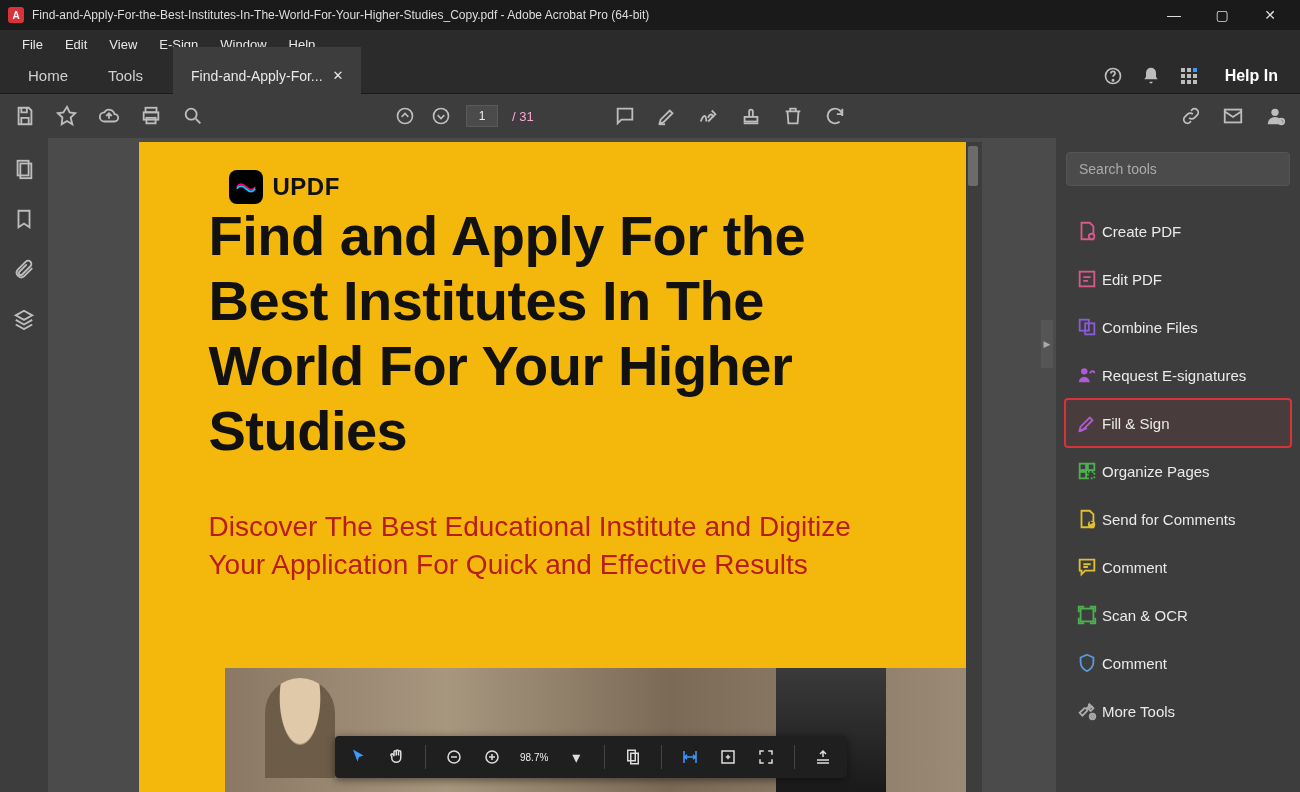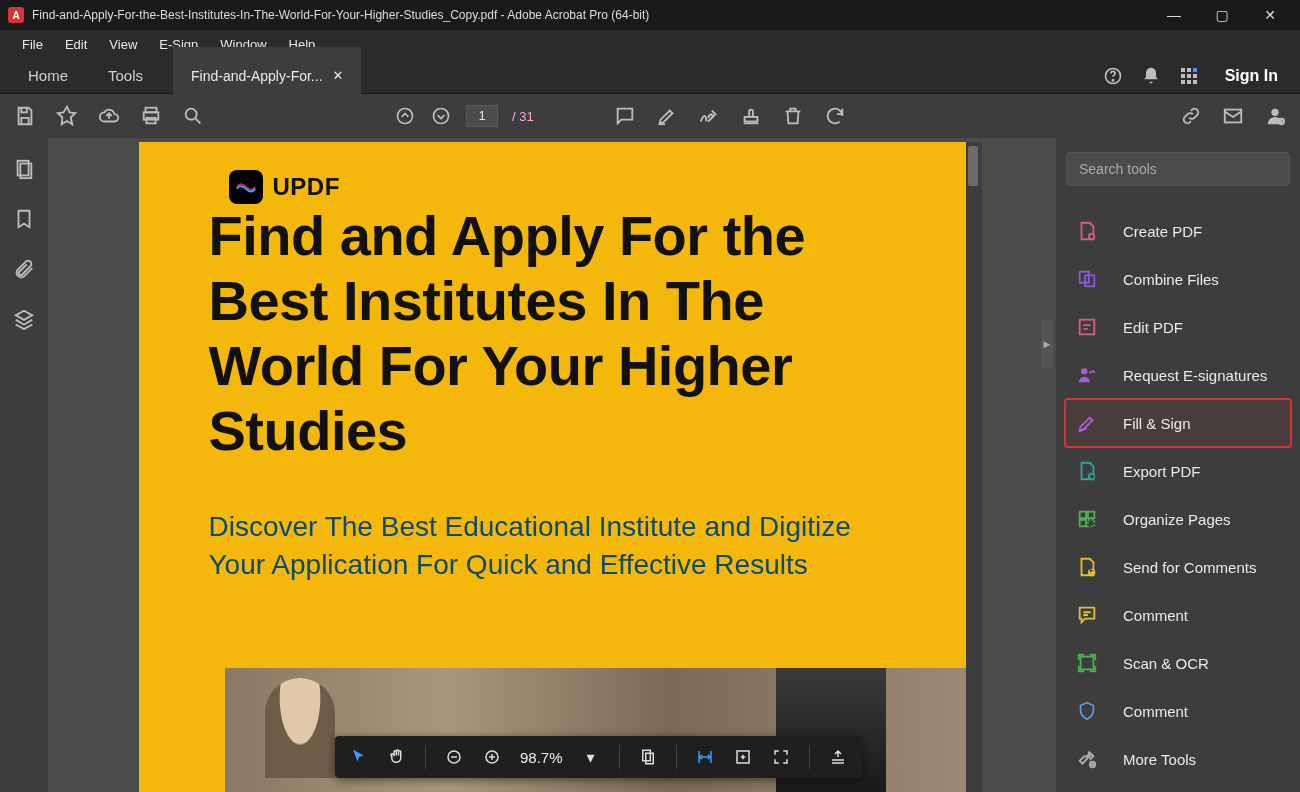--- a/index.html
+++ b/index.html
@@ -43,46 +43,46 @@
 .left-rail { width: 48px; background: #3d3d3d; display: flex; flex-direction: column; align-items: center; padding-top: 20px; gap: 28px; }
 .left-rail .icon { width: 22px; height: 22px; color: #bdbdbd; cursor: pointer; }
 
 .doc-viewport { flex: 1; background: #4b4b4b; position: relative; overflow: hidden; display: flex; justify-content: center; padding: 4px 4px 0 20px; }
 .page { width: 827px; background: #f4b70b; position: relative; padding: 28px 70px; }
 .updf-logo { display: inline-flex; align-items: center; gap: 10px; margin-left: 20px; }
 .updf-logo .mark { width: 34px; height: 34px; background: #000; border-radius: 8px; display: inline-flex; align-items: center; justify-content: center; }
 .updf-logo .mark svg { width: 22px; height: 12px; }
 .updf-logo .name { font-weight: 800; font-size: 24px; color: #111; letter-spacing: 0.5px; }
 .page h1 { font-size: 56px; font-weight: 700; color: #111; line-height: 1.16; letter-spacing: -0.5px; }
-.page .sub { font-size: 28px; color: #0c4a6e; margin-top: 44px; line-height: 1.35; }
+.page .sub { font-size: 28px; color: #b91c1c; margin-top: 44px; line-height: 1.35; }
 .page .photo { position: absolute; left: 86px; right: 0; bottom: 0; height: 124px; background: linear-gradient(90deg, #8a7864 0%, #a8977f 30%, #7b6a56 60%, #9b8b76 100%); overflow: hidden; }
 .page .photo::before { content: ""; position: absolute; top: 10px; left: 40px; width: 70px; height: 100px; background: radial-gradient(ellipse at 50% 20%, #e0c9a8 40%, transparent 42%), #6d5c48; border-radius: 40px 40px 0 0; }
 .page .photo::after { content: ""; position: absolute; top: 0; right: 80px; width: 110px; height: 124px; background: linear-gradient(#3a3a3a, #1a1a1a); }
 
 .scroll-track { width: 16px; background: #3d3d3d; position: relative; }
 .scroll-thumb { position: absolute; top: 4px; left: 2px; width: 10px; height: 40px; background: #6b6b6b; border-radius: 2px; }
 
 .collapse-tab { position: absolute; width: 12px; height: 48px; background: #555; top: 320px; display: flex; align-items: center; justify-content: center; color: #aaa; font-size: 9px; cursor: pointer; }
 .collapse-left { left: 48px; }
 .collapse-right { right: 247px; }
 
 
 .right-panel { width: 244px; background: #3d3d3d; padding: 14px 10px; overflow-y: auto; }
 .search-tools { width: 100%; height: 34px; background: #4b4b4b; border: 1px solid #555; border-radius: 4px; padding: 0 12px; color: #ddd; font-size: 14px; outline: none; }
 .search-tools::placeholder { color: #aaa; }
 .tool-list { margin-top: 22px; display: flex; flex-direction: column; gap: 2px; }
-.tool-item { display: flex; align-items: center; gap: 25px; padding: 12px 10px; cursor: pointer; font-size: 15px; color: #eaeaea; border-radius: 2px; }
+.tool-item { display: flex; align-items: center; gap: 4px; padding: 12px 10px; cursor: pointer; font-size: 15px; color: #eaeaea; border-radius: 2px; }
 .tool-item.highlight { outline: 2px solid #d8333a; background: rgba(216,51,58,0.08); }
 .tool-item .ti { width: 22px; height: 22px; display: inline-flex; align-items: center; justify-content: center; }
 
 
 .float-tb { position: absolute; left: 335px; bottom: 14px; height: 42px; background: #1f1f1f; border-radius: 4px; display: flex; align-items: center; padding: 0 14px; gap: 18px; box-shadow: 0 2px 8px rgba(0,0,0,0.5); }
 .float-tb .icon { width: 20px; height: 20px; color: #ddd; cursor: pointer; display: inline-flex; align-items: center; justify-content: center; }
 .float-tb .sep { width: 1px; height: 24px; background: #444; }
-.float-tb .zoom-val { font-size: 15px; color: #eee; }
+.float-tb .zoom-val { font-size: 10px; color: #eee; }
 .float-tb .icon.blue { color: #3b9bff; }
 
 svg { display: block; }
 </style>
 </head>
 <body>
 
 <div class="titlebar">
   <span class="app-icon">A</span>
   <span class="title-text">Find-and-Apply-For-the-Best-Institutes-In-The-World-For-Your-Higher-Studies_Copy.pdf - Adobe Acrobat Pro (64-bit)</span>
@@ -129,21 +129,21 @@
           <i></i>
           <i class="blue"></i>
           <i></i>
           <i></i>
           <i></i>
           <i></i>
           <i></i>
           <i></i>
         </span>
       </span>
-    <span class="sign-in">Sign In</span>
+    <span class="sign-in">Help In</span>
   </div>
 </div>
 
 <div class="toolbar">
   <span class="icon">
       <svg viewBox="0 0 24 24" width="22" height="22" fill="none" stroke="currentColor" stroke-width="2">
         <path d="M5 3h11l3 3v15H5z"></path>
         <path d="M8 3v5h6V3M8 21v-7h8v7"></path>
       </svg>
     </span>
@@ -303,36 +303,36 @@
           <span class="ti" style="color: rgb(216, 90, 138);">
             <svg viewBox="0 0 24 24" width="22" height="22" fill="none" stroke="currentColor" stroke-width="2">
               <path d="M6 3h9l4 4v14H6z"></path>
               <circle cx="17" cy="18" r="4" fill="currentColor" stroke="none"></circle>
               <path d="M17 16v4M15 18h4" stroke="#3d3d3d"></path>
             </svg>
           </span>
           <span>Create PDF</span>
         </div>
         <div class="tool-item">
+          <span class="ti" style="color: rgb(216, 90, 138);">
+            <svg viewBox="0 0 24 24" width="22" height="22" fill="none" stroke="currentColor" stroke-width="2">
+              <rect x="4" y="4" width="16" height="16"></rect>
+              <path d="M8 10h8M8 14h5"></path>
+            </svg>
+          </span>
+          <span>Edit PDF</span>
+        </div>
+        <div class="tool-item">
           <span class="ti" style="color: rgb(138, 90, 216);">
             <svg viewBox="0 0 24 24" width="22" height="22" fill="none" stroke="currentColor" stroke-width="2">
               <rect x="4" y="4" width="10" height="12"></rect>
               <rect x="10" y="8" width="10" height="12"></rect>
             </svg>
           </span>
           <span>Combine Files</span>
-        </div>
-        <div class="tool-item">
-          <span class="ti" style="color: rgb(216, 90, 138);">
-            <svg viewBox="0 0 24 24" width="22" height="22" fill="none" stroke="currentColor" stroke-width="2">
-              <rect x="4" y="4" width="16" height="16"></rect>
-              <path d="M8 10h8M8 14h5"></path>
-            </svg>
-          </span>
-          <span>Edit PDF</span>
         </div>
         <div class="tool-item">
           <span class="ti" style="color: rgb(176, 90, 216);">
             <svg viewBox="0 0 24 24" width="22" height="22" fill="currentColor">
               <circle cx="9" cy="8" r="3.5"></circle>
               <path d="M3 20a6 6 0 0112 0z"></path>
               <path d="M15 10c2-3 5-3 5 0" fill="none" stroke="currentColor" stroke-width="2"></path>
             </svg>
           </span>
           <span>Request E-signatures</span>
@@ -340,30 +340,20 @@
         <div class="tool-item highlight">
           <span class="ti" style="color: rgb(176, 90, 216);">
             <svg viewBox="0 0 24 24" width="22" height="22" fill="none" stroke="currentColor" stroke-width="2">
               <path d="M4 20l4-1L18 9l-3-3L5 16z"></path>
               <path d="M3 21c4 0 5-3 9-3"></path>
             </svg>
           </span>
           <span>Fill &amp; Sign</span>
         </div>
         <div class="tool-item">
-          <span class="ti" style="color: rgb(42, 168, 156);">
-            <svg viewBox="0 0 24 24" width="22" height="22" fill="none" stroke="currentColor" stroke-width="2">
-              <path d="M6 3h9l4 4v14H6z"></path>
-              <circle cx="17" cy="18" r="4" fill="currentColor" stroke="none"></circle>
-              <path d="M15 18h4M17 16l2 2-2 2" stroke="#3d3d3d"></path>
-            </svg>
-          </span>
-          <span>Export PDF</span>
-        </div>
-        <div class="tool-item">
           <span class="ti" style="color: rgb(76, 175, 80);">
             <svg viewBox="0 0 24 24" width="22" height="22" fill="none" stroke="currentColor" stroke-width="2">
               <rect x="4" y="4" width="7" height="7"></rect>
               <rect x="13" y="4" width="7" height="7"></rect>
               <rect x="4" y="13" width="7" height="7"></rect>
               <rect x="13" y="13" width="7" height="7" stroke-dasharray="2 2"></rect>
             </svg>
           </span>
           <span>Organize Pages</span>
         </div>

